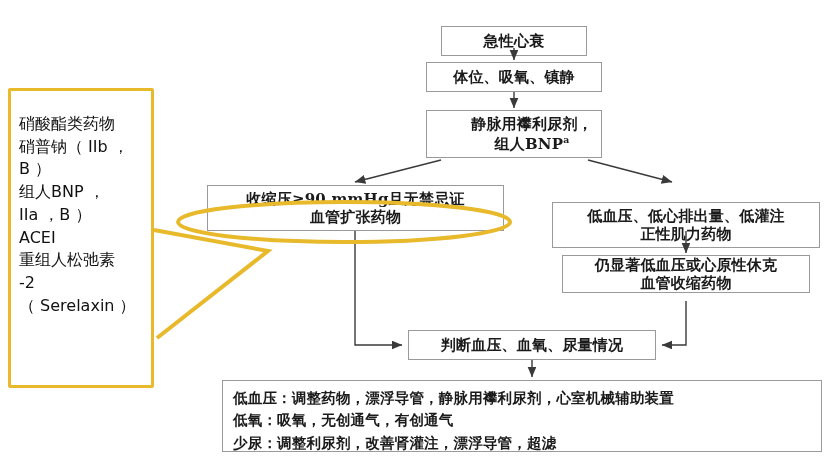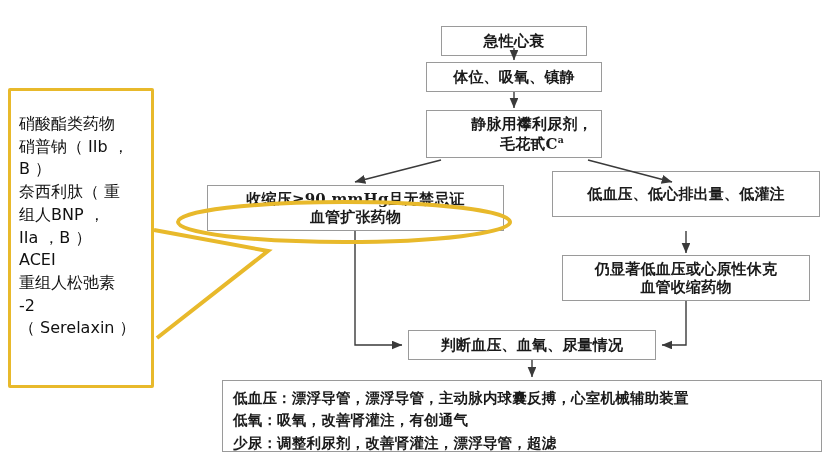--- a/index.html
+++ b/index.html
@@ -35,22 +35,22 @@
     line-height: 1.22;
     letter-spacing: 0.2px;
     white-space: nowrap;
   }
   .fbox .ln { display: block; }
 
   .fbox.b1 { left: 441px; top: 26px;  width: 146px; height: 30px; font-size: 15px; }
   .fbox.b2 { left: 426px; top: 62px;  width: 176px; height: 30px; font-size: 15px; }
   .fbox.b3 { left: 426px; top: 110px; width: 176px; height: 48px; font-size: 15px; padding-left: 36px; }
   .fbox.b4 { left: 207px; top: 185px; width: 297px; height: 46px; font-size: 15px; }
-  .fbox.b5 { left: 552px; top: 171px; width: 268px; height: 46px; font-size: 15px; }
-  .fbox.b6 { left: 562px; top: 255px; width: 248px; height: 46px; font-size: 15px; }
+  .fbox.b5 { left: 552px; top: 202px; width: 268px; height: 46px; font-size: 15px; }
+  .fbox.b6 { left: 562px; top: 255px; width: 248px; height: 38px; font-size: 15px; }
   .fbox.b7 { left: 408px; top: 330px; width: 248px; height: 30px; font-size: 15px; justify-content: center; }
 
   .fbox.bnote {
     left: 222px; top: 380px; width: 600px; height: 72px;
     display: block;
     text-align: left;
     padding: 6px 10px 0 10px;
     font-size: 14.5px;
     line-height: 1.55;
   }
@@ -120,57 +120,57 @@
   <div class="fbox b1">
     <span class="ln">急性心衰</span>
   </div>
 
   <div class="fbox b2">
     <span class="ln">体位、吸氧、镇静</span>
   </div>
 
   <div class="fbox b3">
     <span class="ln">静脉用襻利尿剂，</span>
-    <span class="ln"><span>毛花甙C</span><sup class="supa">a</sup></span>
+    <span class="ln"><span>组人BNP</span><sup class="supa">a</sup></span>
   </div>
 
   <div class="fbox b4">
     <span class="ln">收缩压≥90 mmHg且无禁忌证</span>
     <span class="ln">血管扩张药物</span>
   </div>
 
   <div class="fbox b5">
     <span class="ln">低血压、低心排出量、低灌注</span>
+    <span class="ln">正性肌力药物</span>
   </div>
 
   <div class="fbox b6">
     <span class="ln">仍显著低血压或心原性休克</span>
     <span class="ln">血管收缩药物</span>
   </div>
 
   <div class="fbox b7">
     <span class="ln">判断血压、血氧、尿量情况</span>
   </div>
 
   <div class="fbox bnote">
-    <div class="ln">低血压：漂浮导管，漂浮导管，主动脉内球囊反搏，心室机械辅助装置</div>
-    <div class="ln">低氧：吸氧，改善肾灌注，有创通气</div>
+    <div class="ln">低血压：调整药物，漂浮导管，静脉用襻利尿剂，心室机械辅助装置</div>
+    <div class="ln">低氧：吸氧，无创通气，有创通气</div>
     <div class="ln">少尿：调整利尿剂，改善肾灌注，漂浮导管，超滤</div>
   </div>
 
   <svg class="layer yellow" viewBox="0 0 833 470">
     <ellipse cx="344" cy="222" rx="166" ry="20" fill="none" stroke="#E8B92B" stroke-width="4"></ellipse>
     <path d="M154,230 L268,251 L157,338" fill="none" stroke="#E8B92B" stroke-width="4" stroke-linejoin="miter" stroke-linecap="butt"></path>
   </svg>
 
   <div class="callout">
     <span class="cl">硝酸酯类药物</span>
     <span class="cl">硝普钠（ IIb ，</span>
     <span class="cl">B ）</span>
-    <span class="cl">奈西利肽（ 重</span>
     <span class="cl">组人BNP ，</span>
     <span class="cl">IIa ，B ）</span>
     <span class="cl">ACEI</span>
     <span class="cl">重组人松弛素</span>
     <span class="cl">-2</span>
     <span class="cl">（ Serelaxin ）</span>
   </div>
 
 </div>
 

